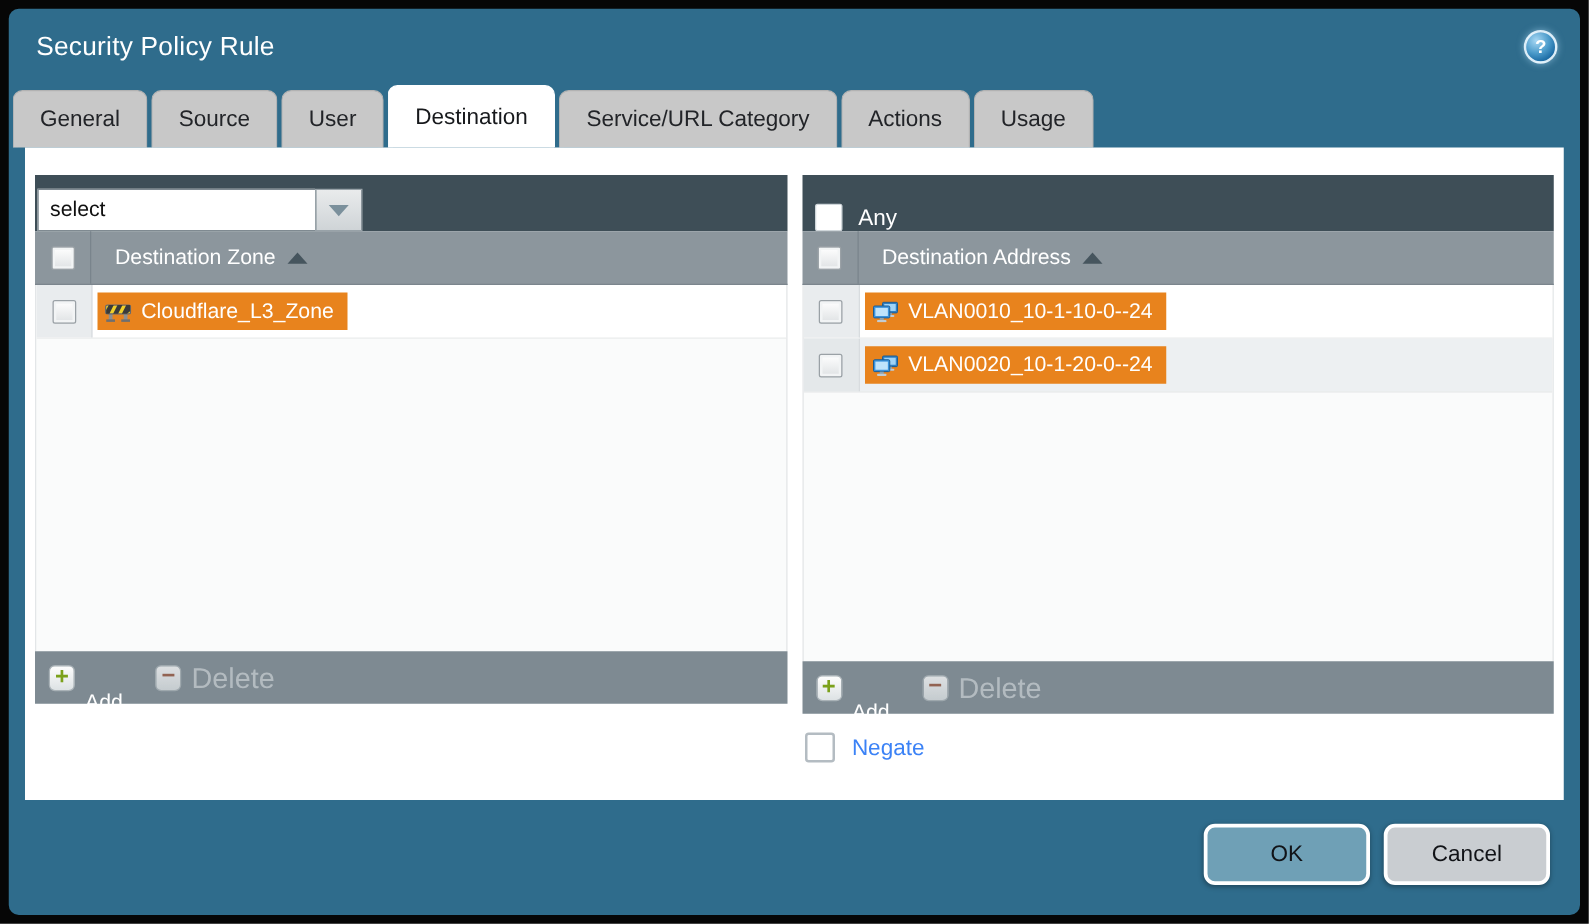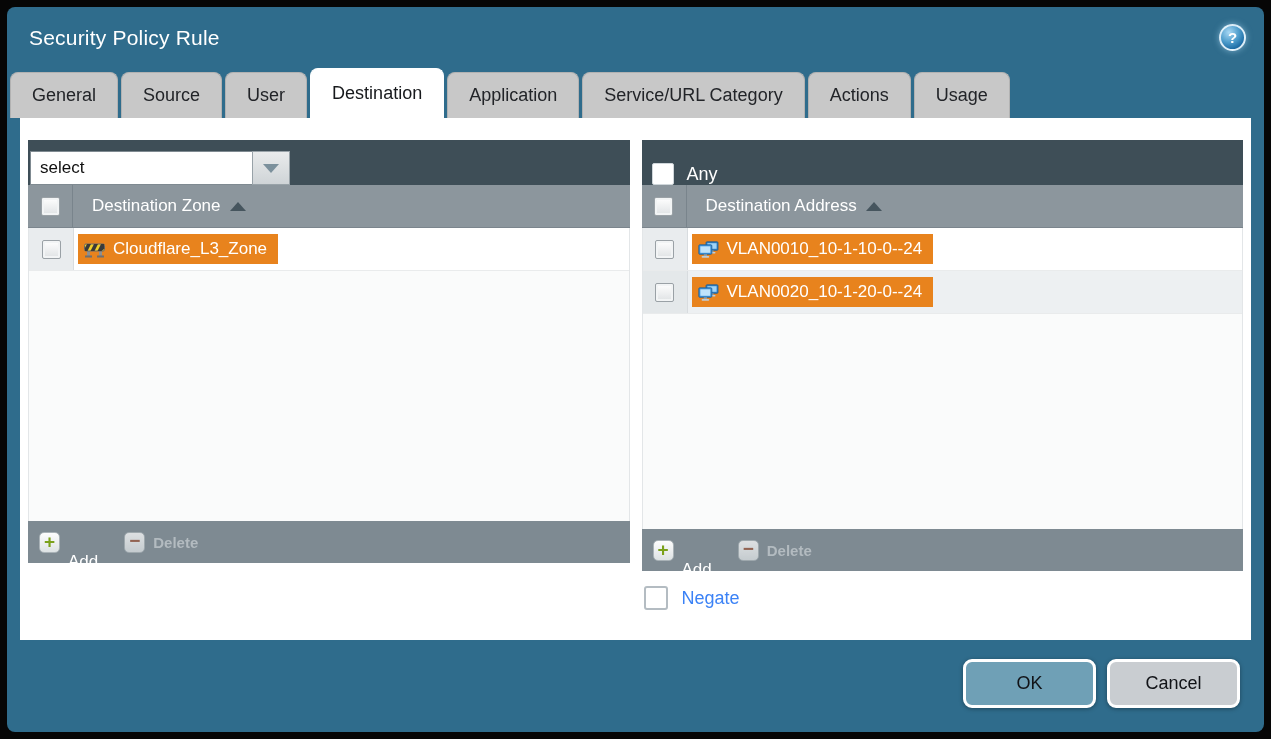--- a/index.html
+++ b/index.html
@@ -170,21 +170,21 @@
   .footer-btn { display: flex; align-items: center; gap: 8px; cursor: pointer; }
   .mini-icon {
     width: 21px; height: 21px; border-radius: 5px;
     background: linear-gradient(#fdfdfd, #dde2e4);
     border: 1px solid #a9b2b7;
     display: flex; align-items: center; justify-content: center;
   }
   .plus-glyph { color: #7ba11b; font-size: 19px; font-weight: bold; line-height: 1; margin-top: -2px; }
   .minus-glyph { color: #99573d; font-size: 19px; font-weight: bold; line-height: 1; margin-top: -3px; }
   .footer-label-on { color: #ffffff; font-size: 17px; margin-top: 40px; }
-  .footer-label-off { color: #b3bbc0; font-size: 15px; font-weight: bold; }
+  .footer-label-off { color: #b3bbc0; font-size: 23px; }
   .footer-btn.disabled .mini-icon { opacity: .75; }
 
   .negate-row {
     display: flex; align-items: center;
     margin-top: 15px;
     padding-left: calc(50% + 8px);
   }
   .negate-label { color: #3b82f6; font-size: 18px; margin-left: 14px; }
 
   
@@ -223,23 +223,20 @@
           <span>General</span>
         </div>
       <div class="tab">
           <span>Source</span>
         </div>
       <div class="tab">
           <span>User</span>
         </div>
       <div class="tab active">
           <span>Destination</span>
-        </div>
-      <div class="tab">
-          <span>Application</span>
         </div>
       <div class="tab">
           <span>Service/URL Category</span>
         </div>
       <div class="tab">
           <span>Actions</span>
         </div>
       <div class="tab">
           <span>Usage</span>
         </div>

